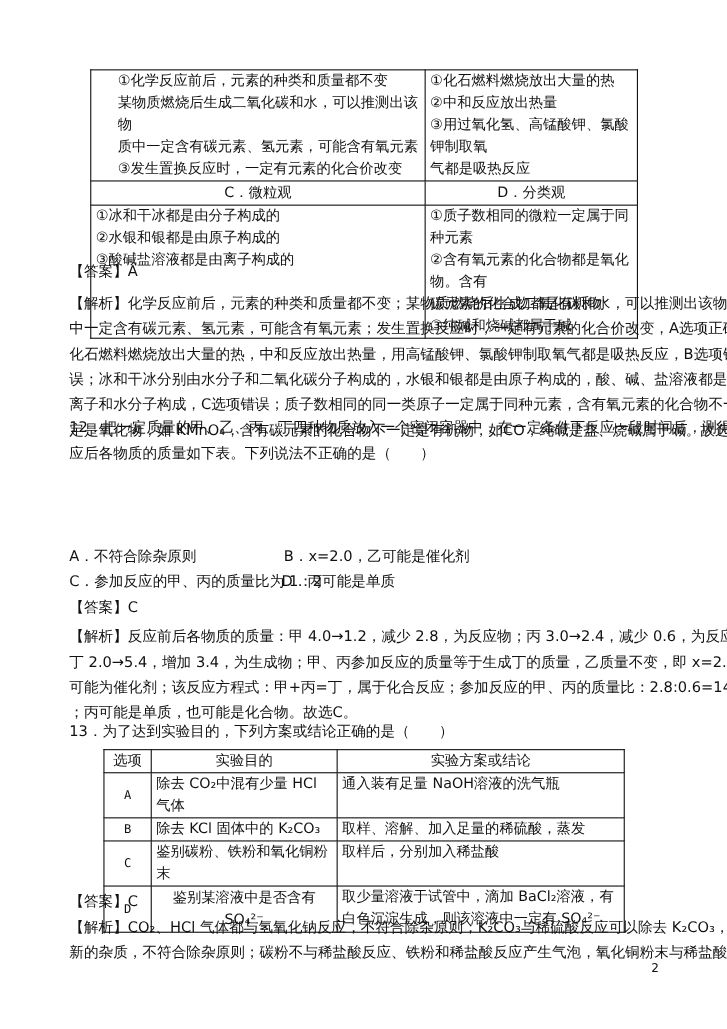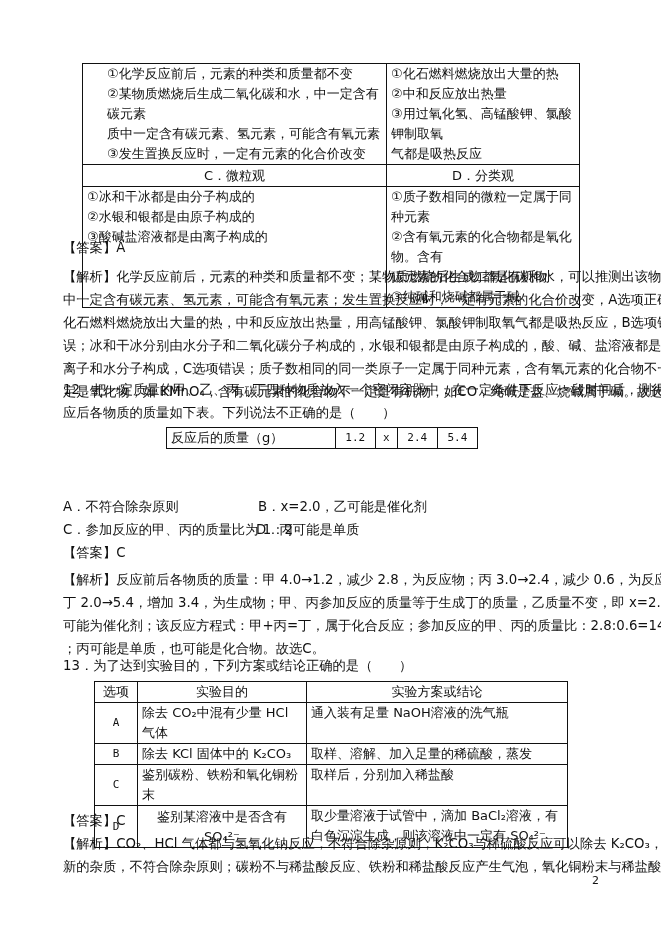--- a/index.html
+++ b/index.html
@@ -18,21 +18,21 @@
   .cell-line { display: block; }
 </style>
 </head>
 <body>
 
 <table class="abs" style="left:82px; top:63px; width:498px;">
   <tbody>
       <tr style="height:80px;">
     <td style="width:275px;padding-left:24px;">
       <span class="cell-line">①化学反应前后，元素的种类和质量都不变</span>
-      <span class="cell-line">②某物质燃烧后生成二氧化碳和水，中一定含有碳元素</span>
+      <span class="cell-line">某物质燃烧后生成二氧化碳和水，可以推测出该物</span>
       <span class="cell-line">质中一定含有碳元素、氢元素，可能含有氧元素</span>
       <span class="cell-line">③发生置换反应时，一定有元素的化合价改变</span>
     </td>
     <td>
       <span class="cell-line">①化石燃料燃烧放出大量的热</span>
       <span class="cell-line">②中和反应放出热量</span>
       <span class="cell-line">③用过氧化氢、高锰酸钾、氯酸钾制取氧</span>
       <span class="cell-line">气都是吸热反应</span>
     </td>
   </tr>
@@ -66,27 +66,20 @@
 <div class="line" style="top:312px;">化石燃料燃烧放出大量的热，中和反应放出热量，用高锰酸钾、氯酸钾制取氧气都是吸热反应，B选项错</div>
 <div class="line" style="top:335px;">误；冰和干冰分别由水分子和二氧化碳分子构成的，水银和银都是由原子构成的，酸、碱、盐溶液都是由</div>
 <div class="line" style="top:358px;">离子和水分子构成，C选项错误；质子数相同的同一类原子一定属于同种元素，含有氧元素的化合物不一</div>
 <div class="line" style="top:381px;">定是氧化物，如 KMnO₄，含有碳元素的化合物不一定是有机物，如CO，纯碱是盐、烧碱属于碱。故选A。</div>
 
 <div class="line" style="top:379px; left:63px;">12．把一定质量的甲、乙、丙、丁四种物质放入一个密闭容器中，在一定条件下反应一段时间后，测得反</div>
 <div class="line" style="top:402px;">应后各物质的质量如下表。下列说法不正确的是（　　）</div>
 
 <table class="abs" style="left:166px; top:427px; width:312px;">
   <tbody>
-  <tr style="height:20px;">
-    <td>反应后的质量（g）</td>
-    <td class="center mono">1.2</td>
-    <td class="center mono">x</td>
-    <td class="center mono">2.4</td>
-    <td class="center mono">5.4</td>
-  </tr>
 </tbody>
   </table>
 
 <div class="line" style="top:496px;">A．不符合除杂原则</div>
 <div class="line" style="top:496px; left:258px;">B．x=2.0，乙可能是催化剂</div>
 <div class="line" style="top:519px;">C．参加反应的甲、丙的质量比为 1：2</div>
 <div class="line" style="top:519px; left:256px;">D．丙可能是单质</div>
 
 <div class="line" style="top:542px;">
   <span>【答案】</span><span>C</span>

